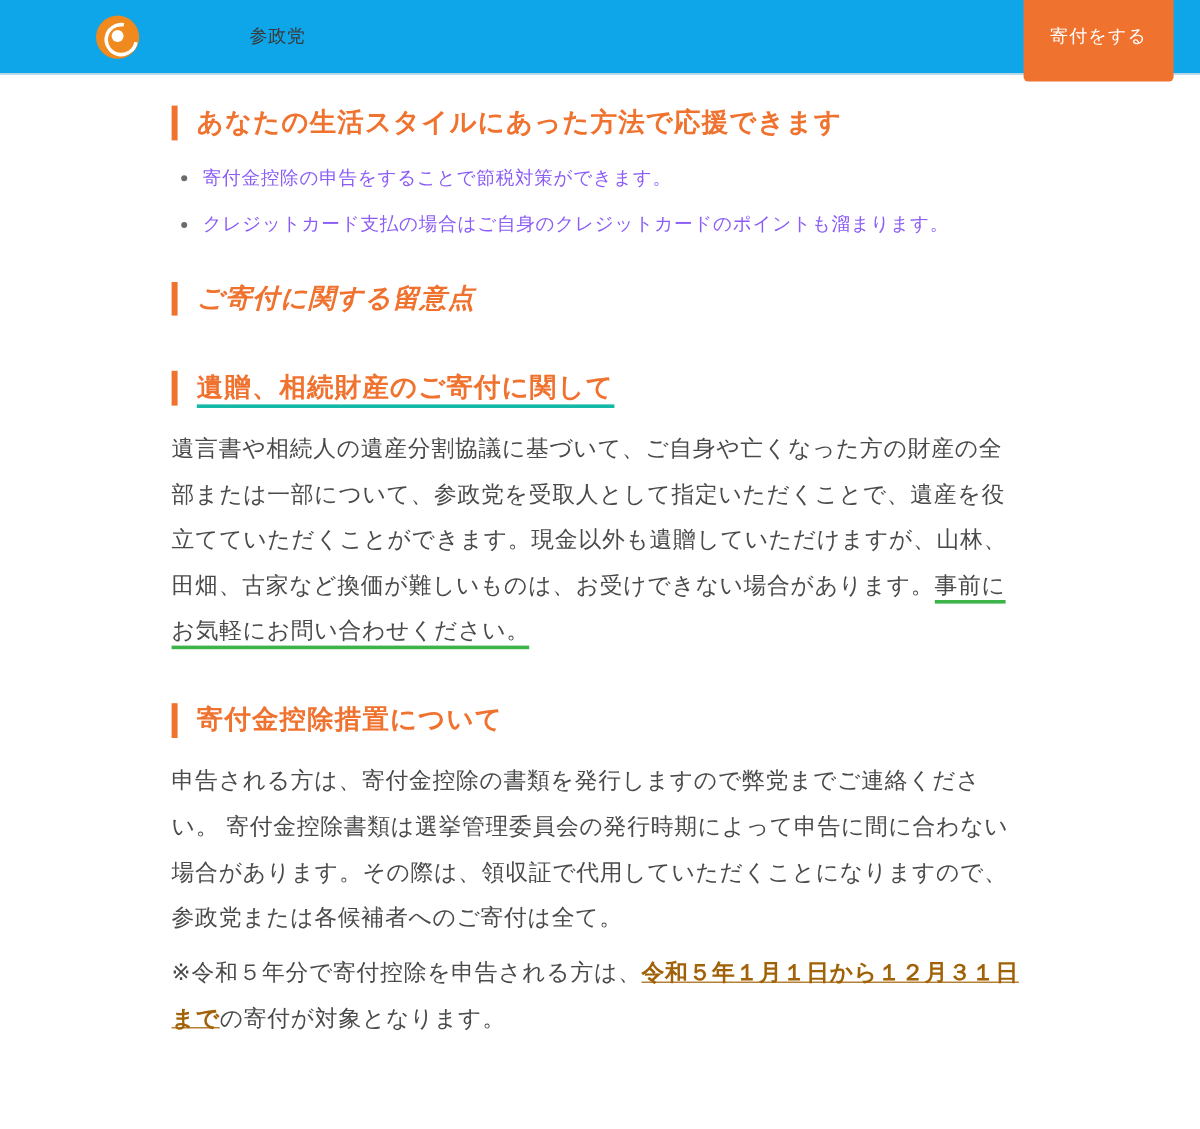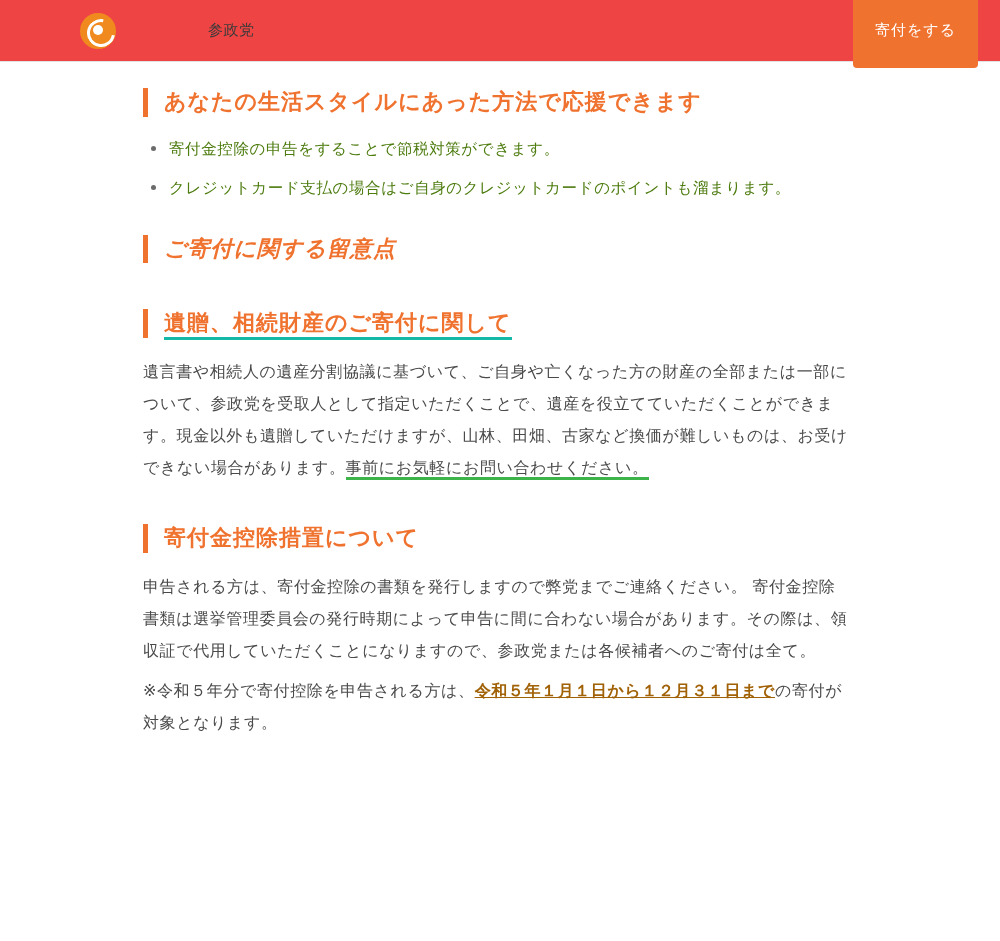--- a/index.html
+++ b/index.html
@@ -14,21 +14,21 @@
     overflow: hidden;
   }
 
   
   .site-header {
     height: 62px;
     border-bottom: 1px solid #e2e2e2;
     display: flex;
     align-items: center;
     padding: 0 22px 0 80px;
-    background: #ef4444;
+    background: #0ea5e9;
     position: relative;
   }
   .logo-mark {
     width: 36px;
     height: 36px;
     border-radius: 50%;
     background: #f08a1e;
     position: relative;
     flex: 0 0 auto;
     overflow: hidden;
@@ -100,36 +100,36 @@
     list-style: none;
     margin: 0 0 30px 0;
     padding: 0;
   }
   ul.bullets li {
     position: relative;
     padding-left: 26px;
     margin-bottom: 12px;
     font-size: 15.5px;
     line-height: 1.75;
-    color: #4d7c0f;
+    color: #8b5cf6;
     letter-spacing: 0.6px;
   }
   ul.bullets li::before {
     content: "";
     position: absolute;
     left: 8px;
     top: 11px;
     width: 5px;
     height: 5px;
     border-radius: 50%;
     background: #6b6b6b;
   }
 
   p.body-text {
-    font-size: 16px;
+    font-size: 19px;
     line-height: 2.0;
     color: #4a4a4a;
     margin: 0 0 26px 0;
     letter-spacing: 0.6px;
   }
   .link-green {
     color: #4a4a4a;
     text-decoration: none;
     border-bottom: 3px solid #3cb44a;
     padding-bottom: 1px;

